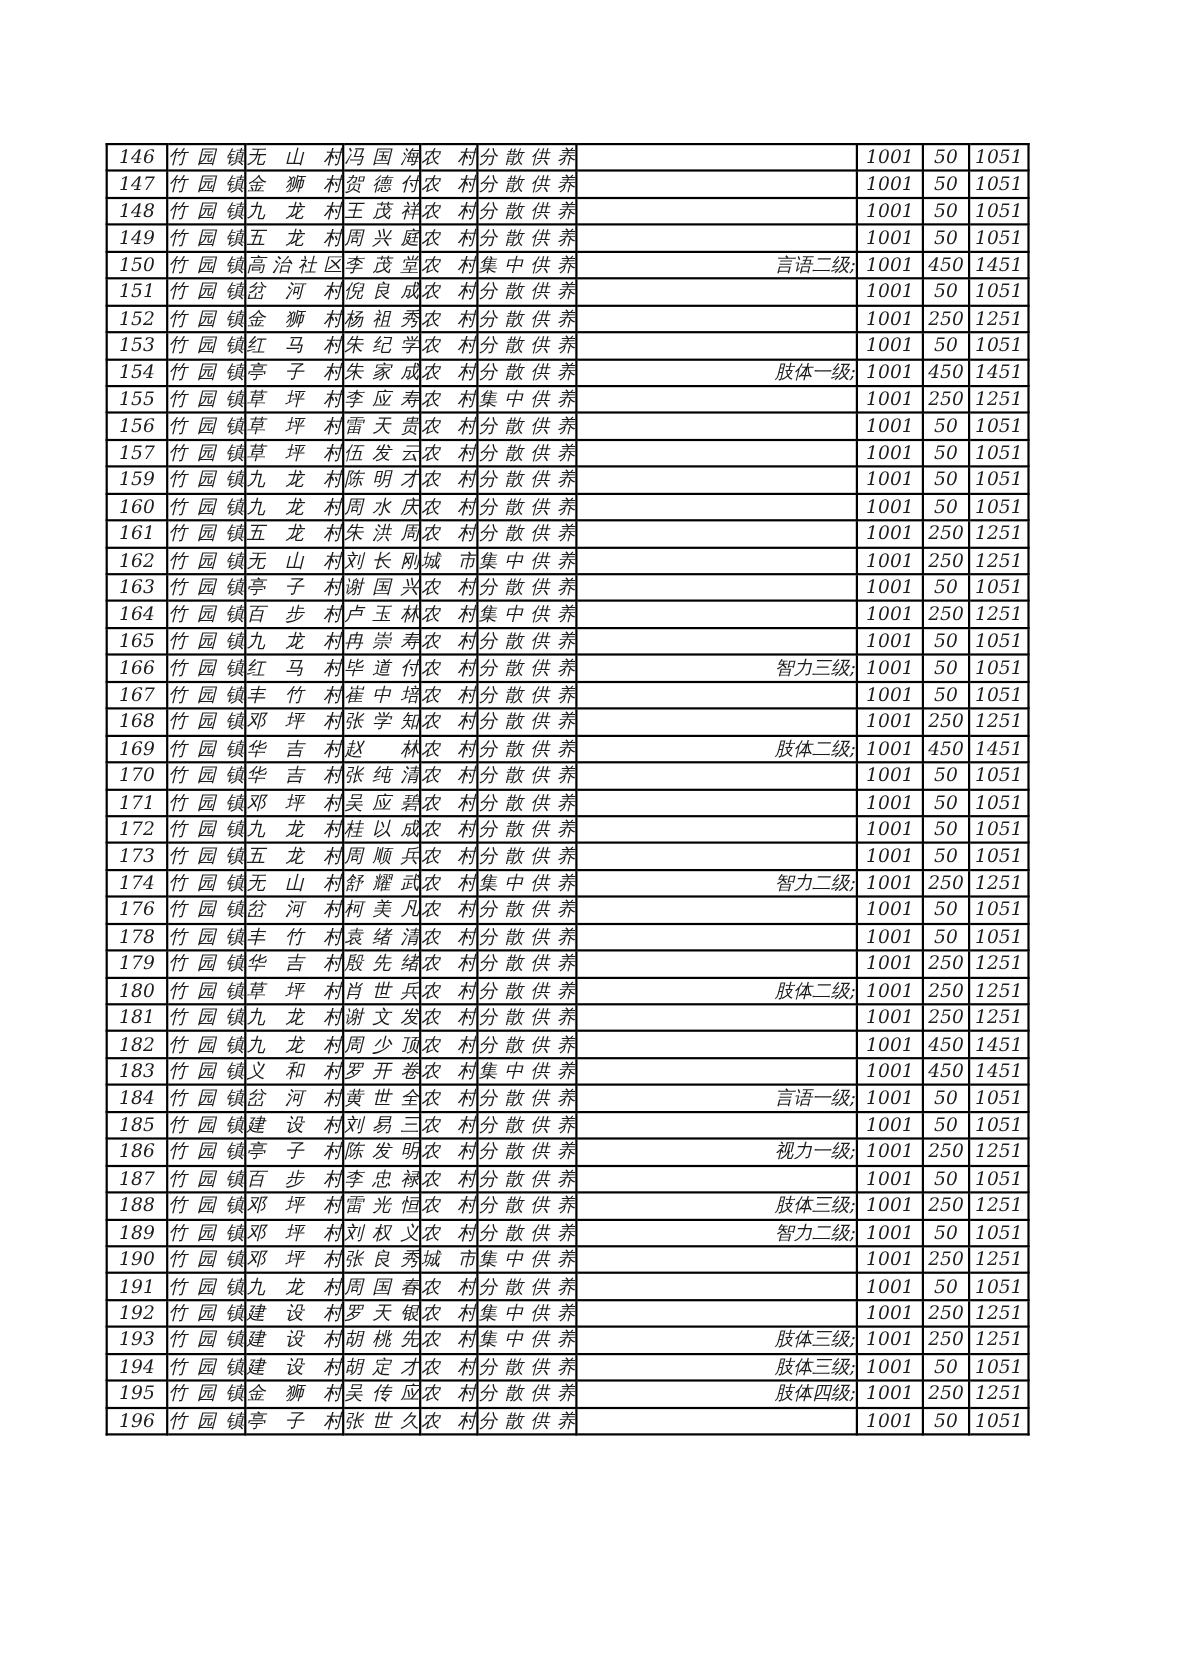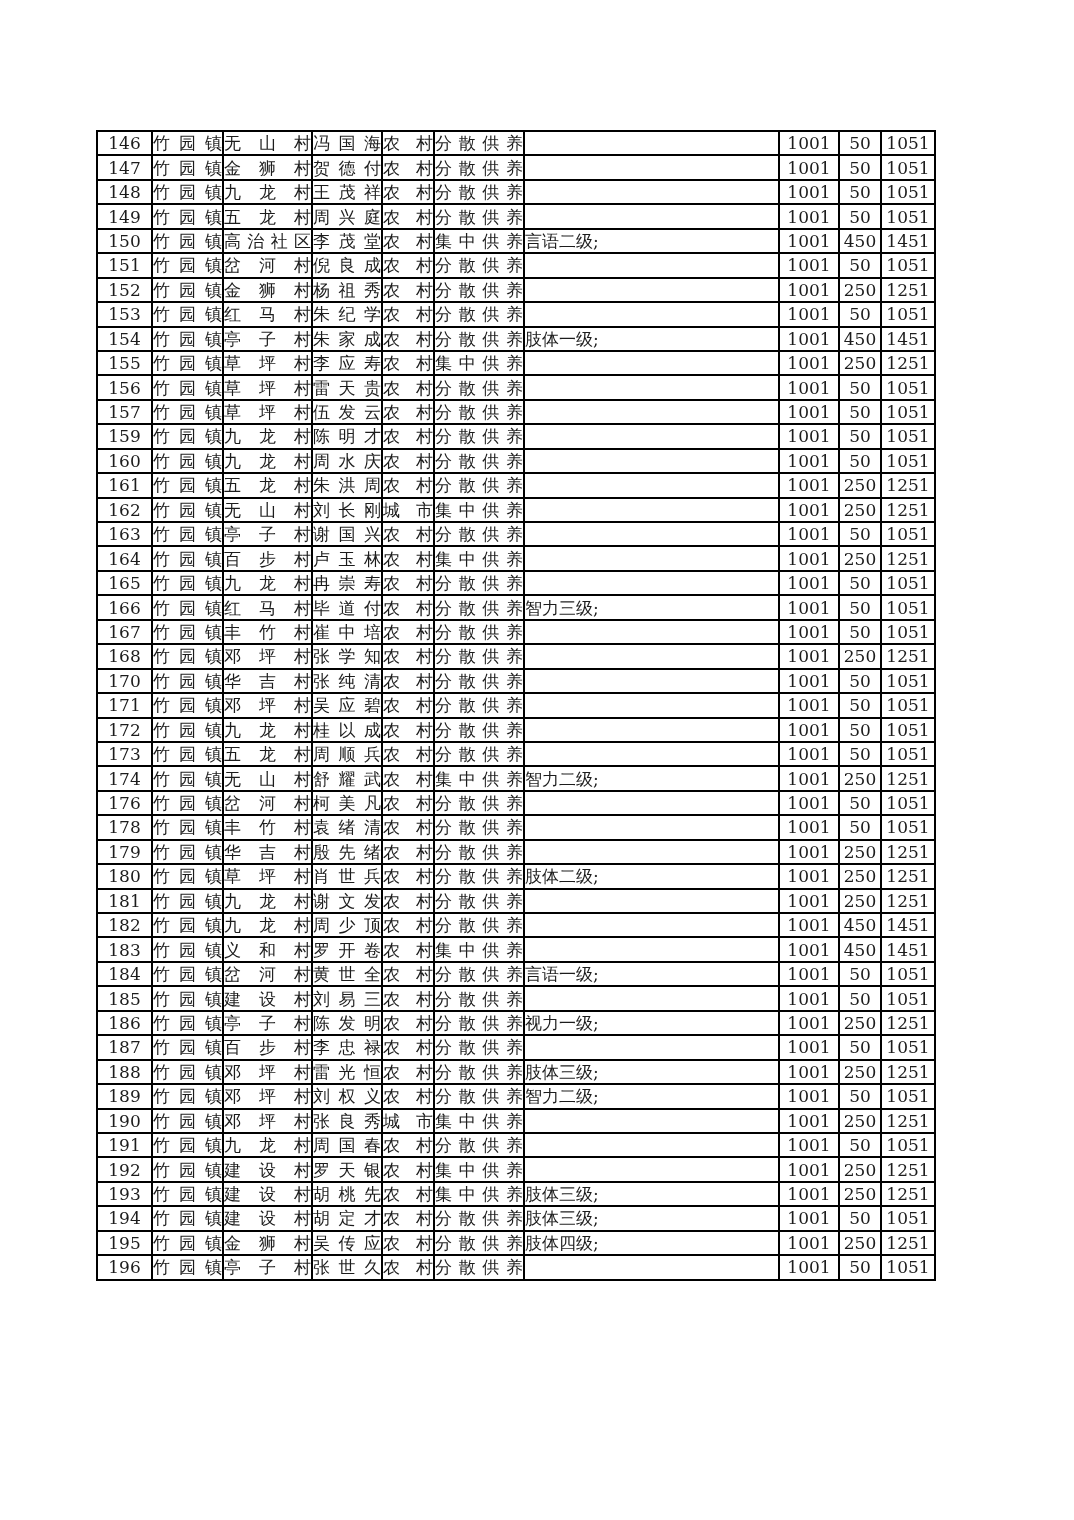--- a/index.html
+++ b/index.html
@@ -20,20 +20,21 @@
     width: 1074px; height: 1520px;
     background: #ffffff;
   }
   table.roster {
     position: absolute;
     left: 96px;
     top: 130px;
     width: 838px;
     border-collapse: collapse;
     table-layout: fixed;
+    font-style: italic;
   }
   table.roster td {
     border: 2px solid #000000;
     height: 22.45px;
     padding: 0;
     font-size: 17px;
     line-height: 22px;
     overflow: hidden;
     white-space: nowrap;
     vertical-align: middle;
@@ -49,21 +50,21 @@
   col.w-base    { width: 60px; }
   col.w-subsidy { width: 42px; }
   col.w-total   { width: 54px; }
 
   td.dist {
     text-align: justify;
     text-align-last: justify;
     padding: 0 5px;
   }
   td.ctr {
-    text-align: left;
+    text-align: right;
   }
   td.num {
     text-align: center;
     font-size: 16.5px;
   }
 </style>
 </head>
 <body>
 
 <div class="sheet">
@@ -339,20 +340,32 @@
           <td class="dist">邓坪村</td>
           <td class="dist">张学知</td>
           <td class="dist">农村</td>
           <td class="dist">分散供养</td>
           <td class="ctr"></td>
           <td class="num">1001</td>
           <td class="num">250</td>
           <td class="num">1251</td>
         </tr>
         <tr>
+          <td class="num">169</td>
+          <td class="dist">竹园镇</td>
+          <td class="dist">华吉村</td>
+          <td class="dist">赵林</td>
+          <td class="dist">农村</td>
+          <td class="dist">分散供养</td>
+          <td class="ctr">肢体二级;</td>
+          <td class="num">1001</td>
+          <td class="num">450</td>
+          <td class="num">1451</td>
+        </tr>
+        <tr>
           <td class="num">170</td>
           <td class="dist">竹园镇</td>
           <td class="dist">华吉村</td>
           <td class="dist">张纯清</td>
           <td class="dist">农村</td>
           <td class="dist">分散供养</td>
           <td class="ctr"></td>
           <td class="num">1001</td>
           <td class="num">50</td>
           <td class="num">1051</td>

